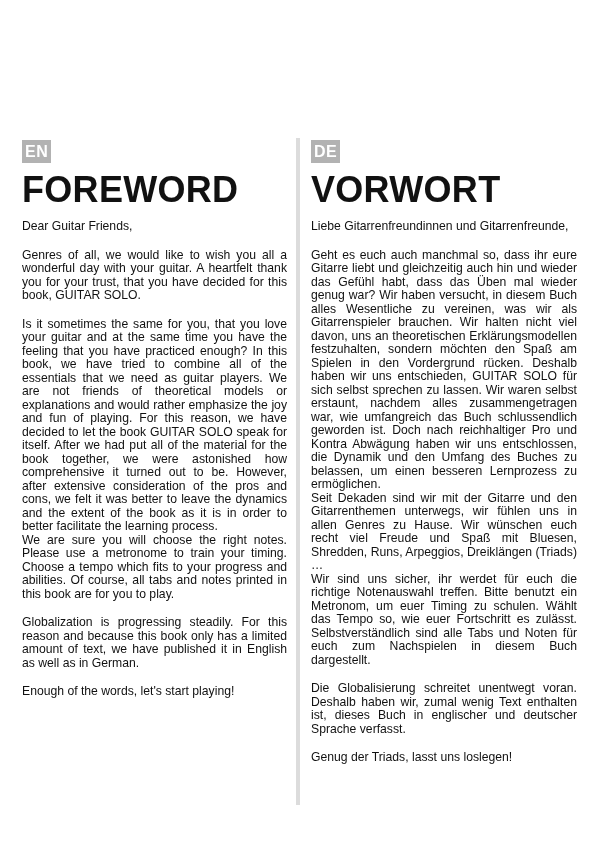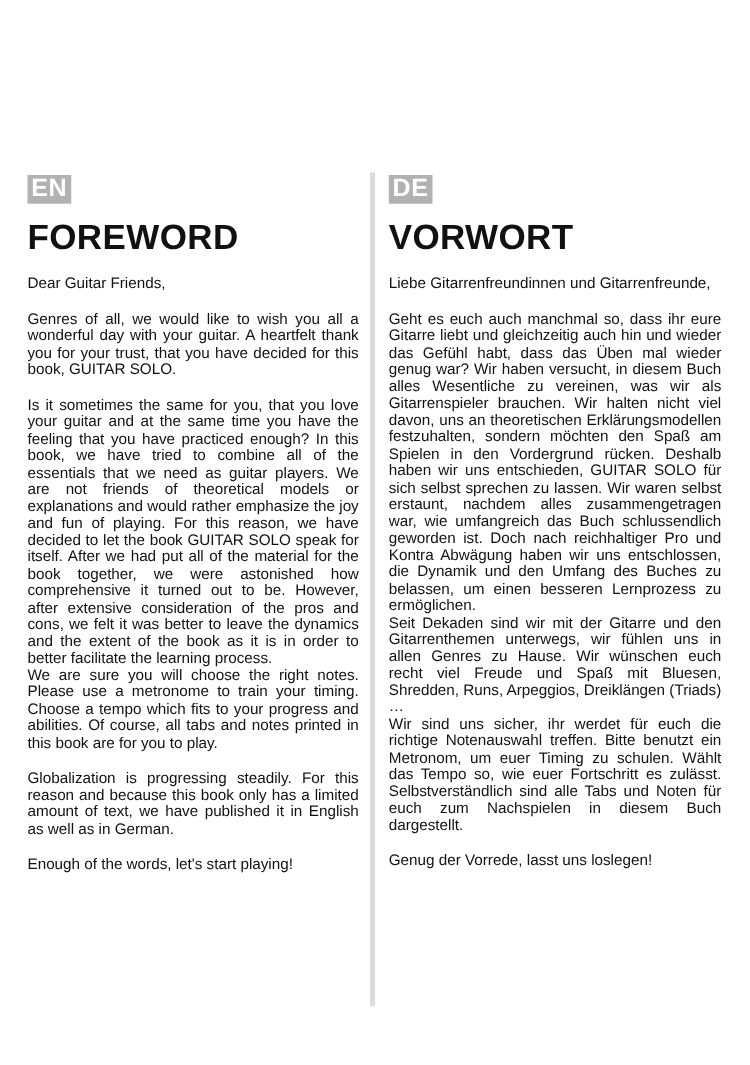--- a/index.html
+++ b/index.html
@@ -28,28 +28,28 @@
     position:absolute;
     top:140px;
   }
   .col-en{left:22px;width:265px;}
   .col-de{left:311px;width:266px;}
   .badge{
     display:inline-block;
     background:var(--badge-bg);
     color:var(--badge-text);
     font-weight:bold;
-    font-size:20px;
+    font-size:16px;
     line-height:23px;
     padding:0 3px;
     letter-spacing:0.5px;
   }
   .heading{
     margin:13px 0 0 0;
-    font-size:28px;
+    font-size:36px;
     line-height:28px;
     font-weight:bold;
     letter-spacing:0.3px;
   }
   .body-text{
     font-size:12.2px;
     line-height:13.5px;
   }
   .para{
     margin:0;
@@ -82,16 +82,17 @@
     <p class="para closing">Enough of the words, let's start playing!</p>
   </section>
 
   <section class="col col-de body-text" lang="de">
     <span class="badge">DE</span>
     <h1 class="heading">VORWORT</h1>
     <p class="para salutation gap">Liebe Gitarrenfreundinnen und Gitarrenfreunde,</p>
     <p class="para">Geht es euch auch manchmal so, dass ihr eure Gitarre liebt und gleichzeitig auch hin und wieder das Gefühl habt, dass das Üben mal wieder genug war? Wir haben versucht, in diesem Buch alles Wesentliche zu vereinen, was wir als Gitarrenspieler brauchen. Wir halten nicht viel davon, uns an theoretischen Erklärungsmodellen festzuhalten, sondern möchten den Spaß am Spielen in den Vordergrund rücken. Deshalb haben wir uns entschieden, GUITAR SOLO für sich selbst sprechen zu lassen. Wir waren selbst erstaunt, nachdem alles zusammengetragen war, wie umfangreich das Buch schlussendlich geworden ist. Doch nach reichhaltiger Pro und Kontra Abwägung haben wir uns entschlossen, die Dynamik und den Umfang des Buches zu belassen, um einen besseren Lernprozess zu ermöglichen.</p>
     <p class="para">Seit Dekaden sind wir mit der Gitarre und den Gitarrenthemen unterwegs, wir fühlen uns in allen Genres zu Hause. Wir wünschen euch recht viel Freude und Spaß mit Bluesen, Shredden, Runs, Arpeggios, Dreiklängen (Triads) …</p>
     <p class="para gap">Wir sind uns sicher, ihr werdet für euch die richtige Notenauswahl treffen. Bitte benutzt ein Metronom, um euer Timing zu schulen. Wählt das Tempo so, wie euer Fortschritt es zulässt. Selbstverständlich sind alle Tabs und Noten für euch zum Nachspielen in diesem Buch dargestellt.</p>
-    <p class="para closing">Genug der Vorrede, lasst uns loslegen!</p>
+    <p class="para gap">Die Globalisierung schreitet unentwegt voran. Deshalb haben wir, zumal wenig Text enthalten ist, dieses Buch in englischer und deutscher Sprache verfasst.</p>
+    <p class="para closing">Genug der Triads, lasst uns loslegen!</p>
   </section>
 
 </div>
 
 </body></html>

